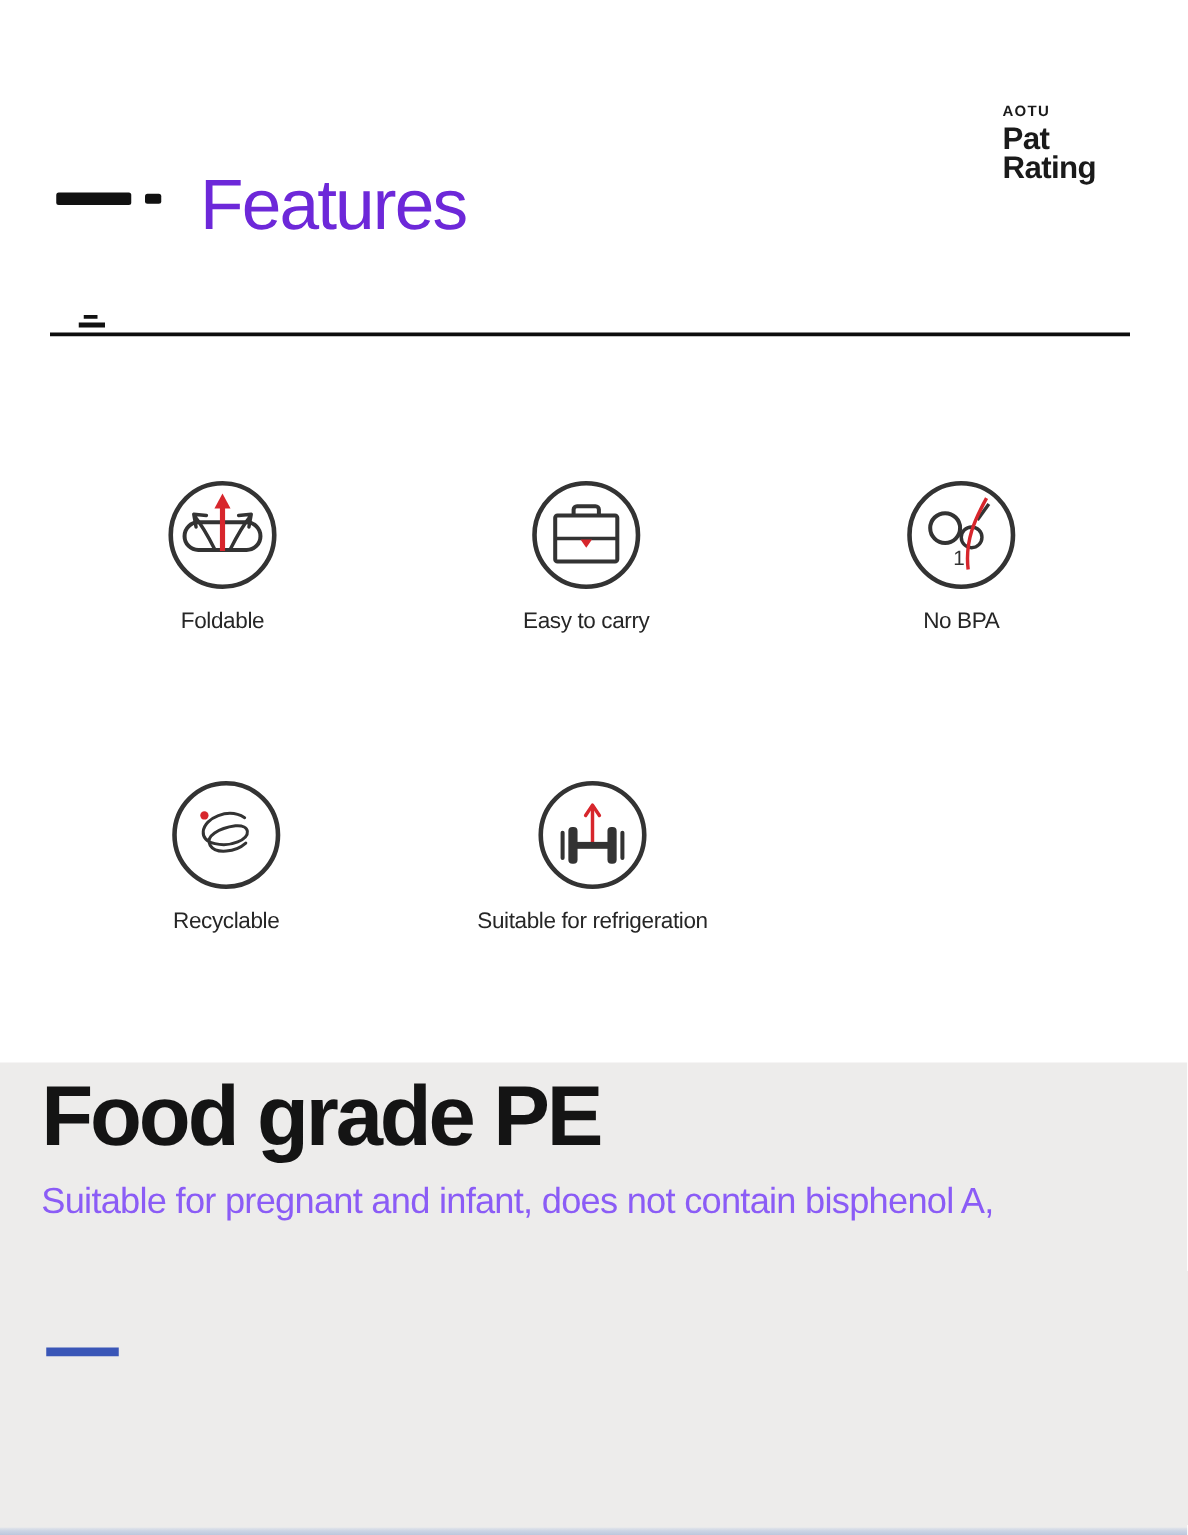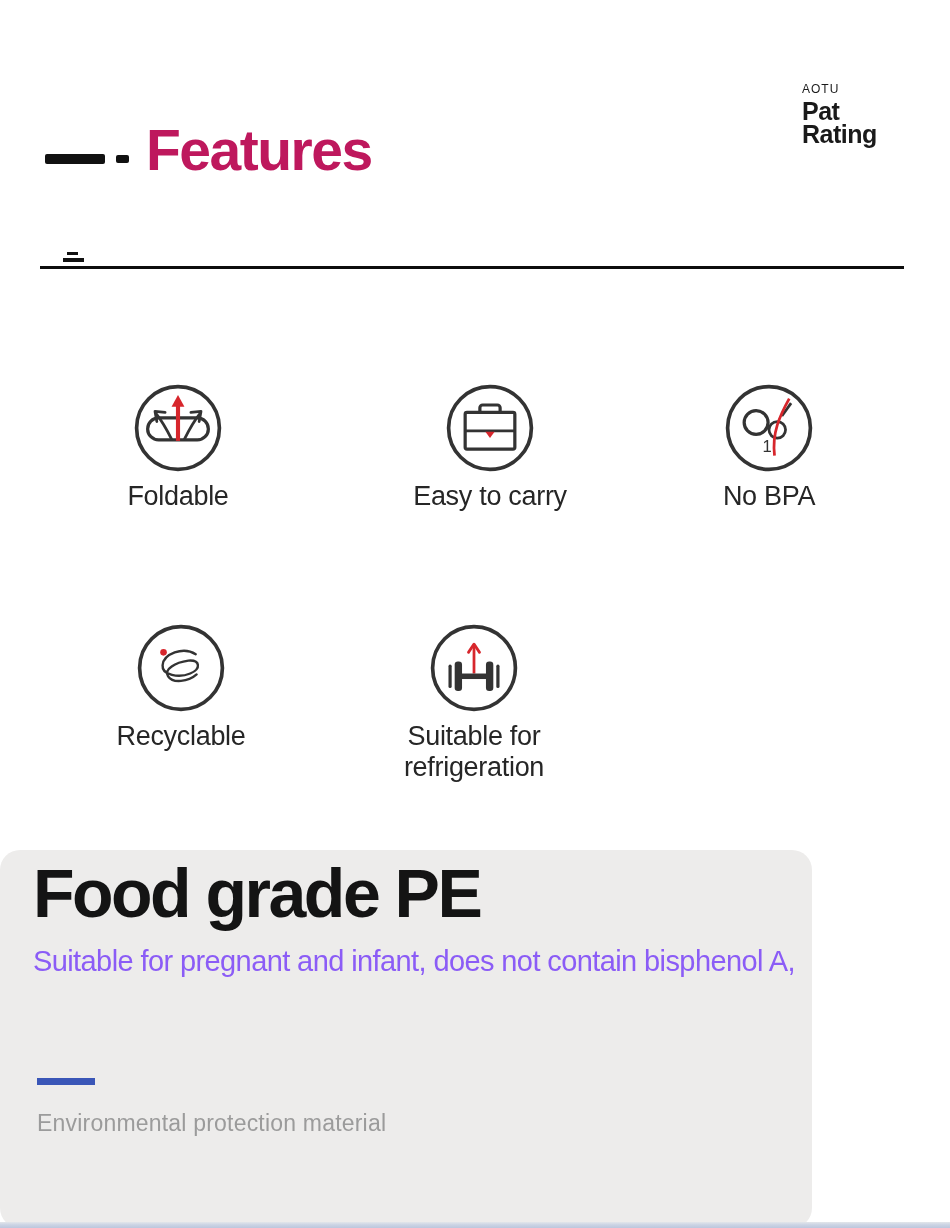--- a/index.html
+++ b/index.html
@@ -5,49 +5,48 @@
   html,body{margin:0;padding:0;background:#fff;}
   .page{
     position:relative; width:950px; height:1228px;
     background:#ffffff; overflow:hidden;
     font-family:"Liberation Sans", sans-serif;
     color:#1a1a1a;
   }
   
   .title{
     position:absolute; left:146px; top:120px;
-    font-size:57px; font-weight:bold; letter-spacing:-1.5px; color:#be185d;
-    margin:0; line-height:60px;
+    font-size:57px; font-weight:normal; letter-spacing:-1.5px; color:#6d28d9;
+    margin:14px; line-height:60px;
   }
   .dash-long{position:absolute; left:45px; top:154px; width:60px; height:10px; background:#111; border-radius:2px;}
   .dash-dot {position:absolute; left:116px; top:155px; width:13px; height:8px; background:#111; border-radius:2px;}
   .brand{position:absolute; left:802px; top:82px; text-align:left;}
-  .brand-top{font-size:12px; font-weight:normal; letter-spacing:1px; color:#1a1a1a; margin-bottom:4px;}
+  .brand-top{font-size:12px; font-weight:bold; letter-spacing:1px; color:#1a1a1a; margin-bottom:4px;}
   .brand-line{font-size:25px; font-weight:bold; line-height:23px; color:#1a1a1a; letter-spacing:-0.5px;}
   .equals-top{position:absolute; left:67px; top:252px; width:11px; height:3px; background:#111;}
   .equals-bottom{position:absolute; left:63px; top:258px; width:21px; height:4px; background:#111;}
   .rule{position:absolute; left:40px; top:266px; width:864px; height:3px; background:#0d0d0d;}
   
   .feature{position:absolute; width:300px; text-align:center;}
   .c0{left:28px;  top:382px;}
-  .c1{left:340px; top:382px;text-decoration:underline;}
+  .c1{left:319px; top:382px;text-decoration:underline;}
   .c2{left:619px; top:382px;}
   .c3{left:31px;  top:622px;}
   .c4{left:324px; top:622px;}
   .c5{left:620px; top:620px;}
   .feature svg{width:92px; height:92px; display:block; margin:0 auto;}
   .feature-label{
     display:inline-block; max-width:240px; margin-top:7px;
-    font-size:27px; line-height:31px; color:#262626; letter-spacing:-0.3px;
+    font-size:18px; line-height:31px; color:#262626; letter-spacing:-0.3px;
   }
   
   .material{
-    position:absolute; left:0; top:850px; width:812px; height:378px;
+    position:absolute; left:0; top:850px; width:950px; height:378px;
     background:#edeceb;
-    border-radius:20px;
   }
   .material-title{
     position:absolute; left:33px; top:4px; margin:0;
     font-size:68px; font-weight:bold; letter-spacing:-2.5px; color:#141414;
   }
   .material-desc{
     position:absolute; left:33px; top:94px; width:900px; margin:0;
     font-size:29px; line-height:35px; color:#8b5cf6; letter-spacing:-0.6px;
   }
   .accent-bar{position:absolute; left:37px; top:228px; width:58px; height:7px; background:#3a56b7;}
@@ -144,17 +143,16 @@
     <span class="feature-label">Suitable for refrigeration</span>
   </div>
 
 
   <section class="material">
     <h2 class="material-title">Food grade PE</h2>
     <p class="material-desc">
       <span>Suitable for pregnant and infant, does not contain bisphenol A,</span><br>
     </p>
     <div class="accent-bar"></div>
-    <div class="footnote">Environmental protection material</div>
     <div class="bottom-strip"></div>
   </section>
 
 </div>
 
 </body></html>

